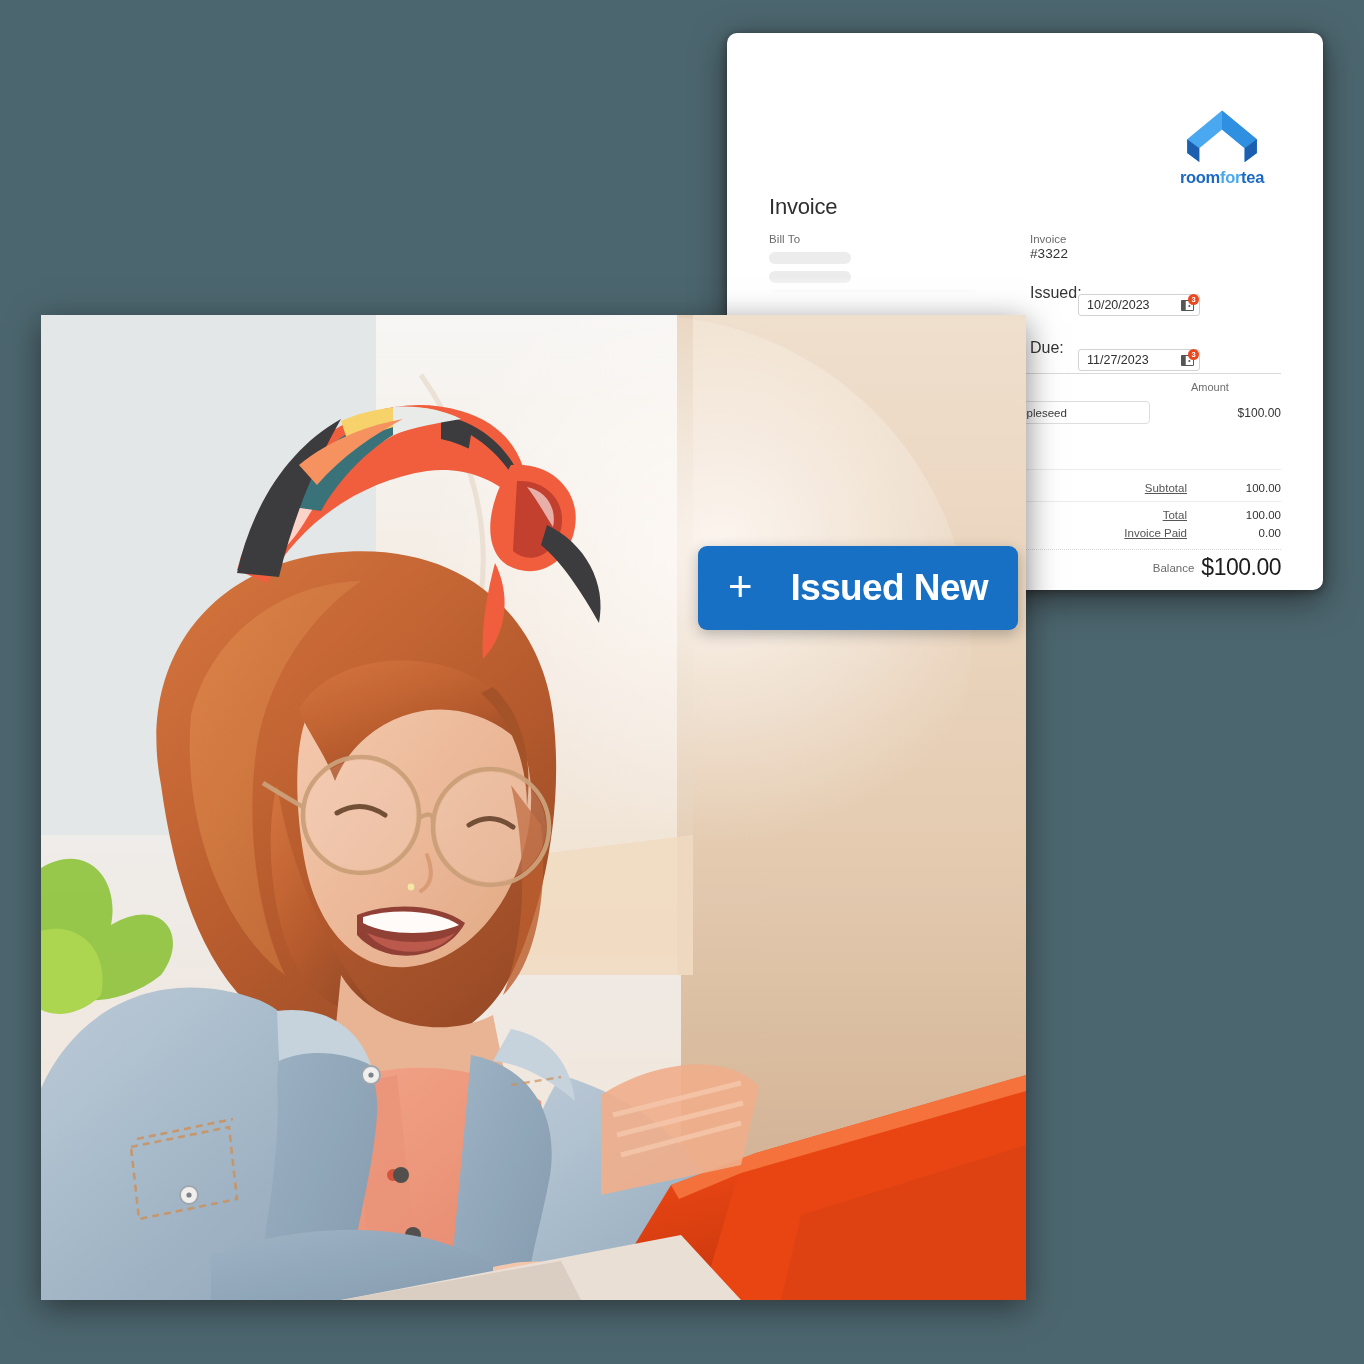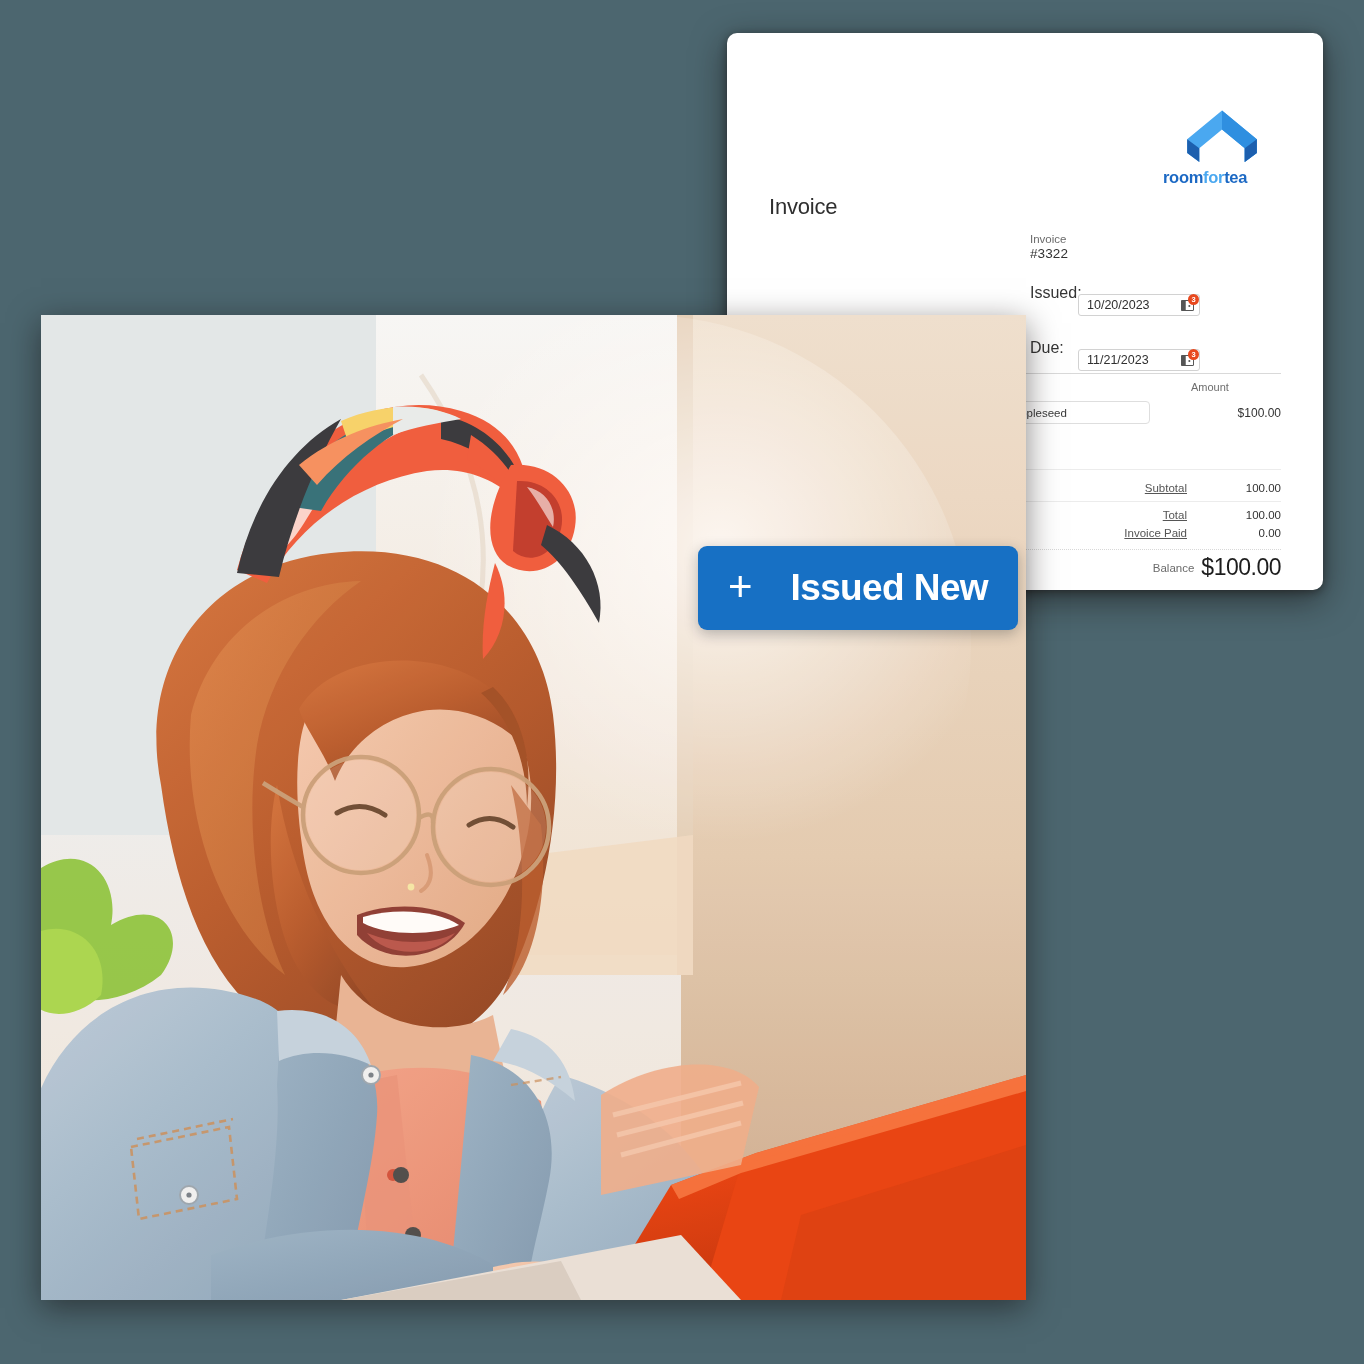--- a/index.html
+++ b/index.html
@@ -29,21 +29,21 @@
   }
   .skel{
     background:#ececec;border-radius:7px;height:12px;margin-top:7px;
   }
 
   .from-block{position:absolute;left:42px;top:84px;width:210px;}
   .from-block .skel:nth-of-type(1){width:112px;}
   .from-block .skel:nth-of-type(2){width:112px;}
   .from-block .skel:nth-of-type(3){width:127px;}
 
-  .logo-wrap{position:absolute;right:42px;top:76px;width:118px;text-align:left;}
+  .logo-wrap{position:absolute;right:42px;top:76px;width:118px;text-align:center;}
   .logo-mark{width:76px;height:56px;margin:0 auto;display:block;}
   .logo-word{
     font-size:16.5px;font-weight:bold;letter-spacing:-.3px;margin-top:4px;
     line-height:1;white-space:nowrap;
   }
   .lw-a{color:#1c69c4;}
   .lw-b{color:#4aa8f0;}
 
   .inv-title{
     position:absolute;left:42px;top:161px;
@@ -148,20 +148,26 @@
         <path d="M50 2 L96 40 L96 58 L80 70 L80 52 L50 27 L20 52 L20 70 L4 58 L4 40 Z" fill="#4aa8f0"></path>
         <path d="M50 2 L96 40 L96 58 L80 70 L80 52 L50 27 Z" fill="#2f8fe0"></path>
         <path d="M96 40 L96 58 L80 70 L80 52 Z" fill="#1c5fae"></path>
         <path d="M4 40 L4 58 L20 70 L20 52 Z" fill="#1c5fae"></path>
       </svg>
       <div class="logo-word"><span class="lw-a">room</span><span class="lw-b">for</span><span class="lw-a">tea</span></div>
     </div>
 
     <div class="inv-title">Invoice</div>
 
+    <div class="billto-block">
+      <div class="lbl-small">Bill To</div>
+      <div class="skel"></div>
+      <div class="skel"></div>
+      <div class="skel"></div>
+    </div>
     <div class="billto-fade"></div>
 
     <div class="meta">
       <div class="mlabel">Invoice</div>
       <div class="mnum">#3322</div>
 
       <div class="daterow">
         <div class="dl">Issued:</div>
         <div class="datefield">
           <span>10/20/2023</span>
@@ -172,21 +178,21 @@
               <circle cx="9" cy="7.5" r="1.1" fill="#555"></circle>
             </svg>
           </span>
           <span class="badge">3</span>
         </div>
       </div>
 
       <div class="daterow">
         <div class="dl">Due:</div>
         <div class="datefield">
-          <span>11/21/2023</span>
+          <span>11/27/2023</span>
           <span class="cal-icon">
             <svg viewBox="0 0 14 14" width="13" height="13">
               <rect x="0.5" y="1.5" width="13" height="11" rx="1.2" fill="#fff" stroke="#555" stroke-width="1.1"></rect>
               <rect x="0.5" y="1.5" width="4.6" height="11" fill="#555"></rect>
               <circle cx="9" cy="7.5" r="1.1" fill="#555"></circle>
             </svg>
           </span>
           <span class="badge">3</span>
         </div>
       </div>

